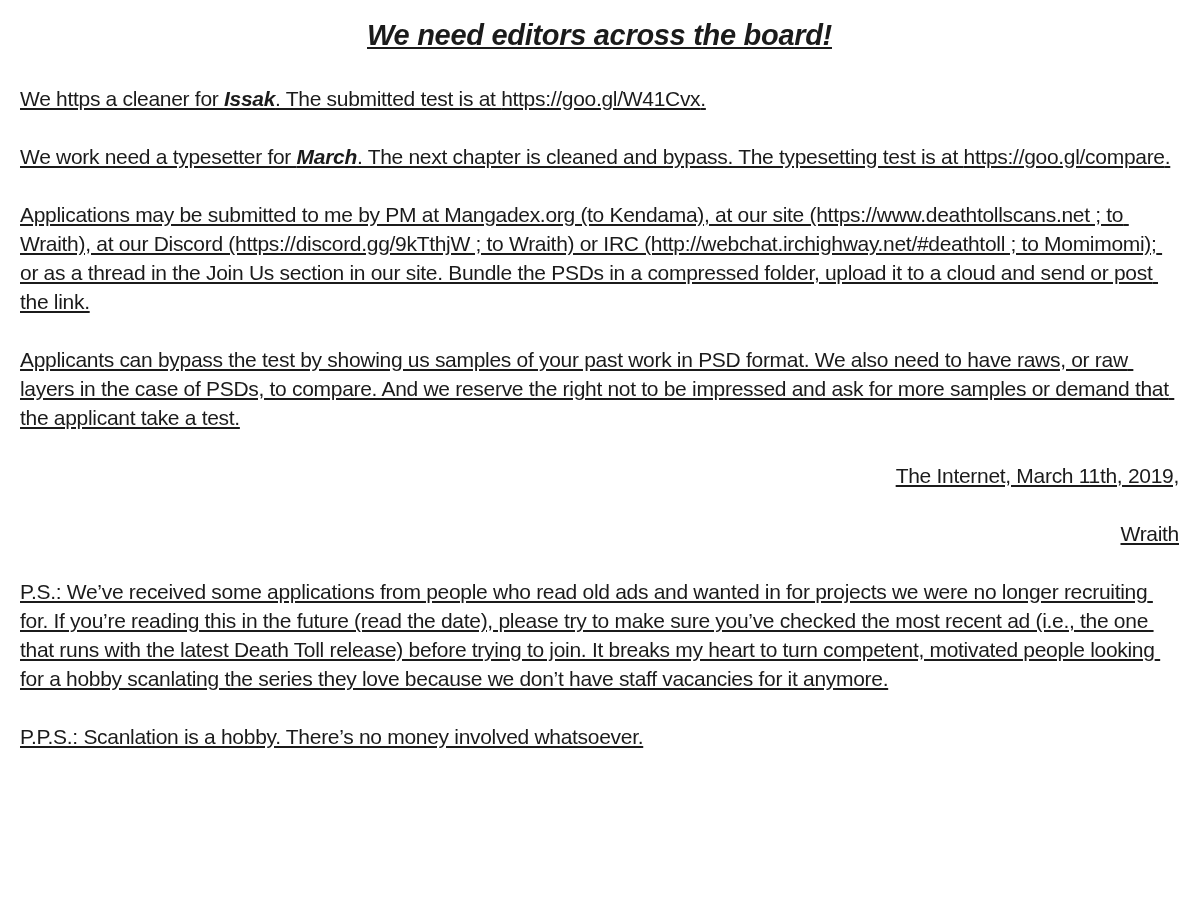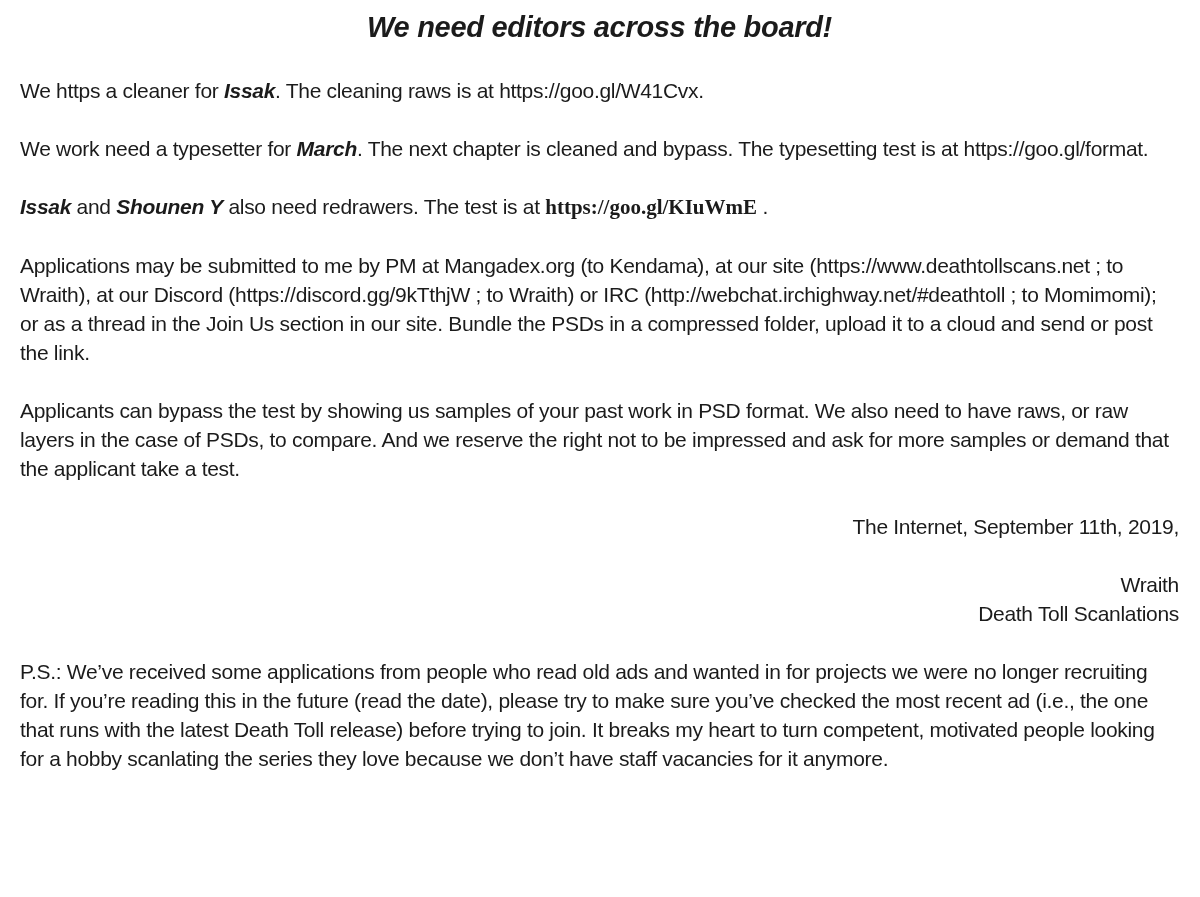--- a/index.html
+++ b/index.html
@@ -11,21 +11,22 @@
     height: 897px;
     background: #ffffff;
     color: #1b1b1b;
     font-family: "Liberation Sans", sans-serif;
     overflow: hidden;
   }
   .page {
     box-sizing: border-box;
     width: 1200px;
     height: 897px;
-    padding: 4px 21px 0 20px;
+    padding: 12px 21px 0 20px;
+    text-decoration: underline;
   }
   .doc-title {
     text-align: center;
     font-size: 29px;
     font-weight: bold;
     font-style: italic;
     letter-spacing: -0.3px;
     margin: 4px 0 30px 0;
     line-height: 38px;
   }
@@ -47,29 +48,29 @@
     font-weight: bold;
     letter-spacing: 0;
   }
 </style>
 </head>
 <body style="background: rgb(255, 255, 255); color: rgb(27, 27, 27);">
 
 <div class="page">
   <h1 class="doc-title">We need editors across the board!</h1>
 
-  <p class="para"><span class="run">We https a cleaner for </span><span class="run b i">Issak</span><span class="run">. The cleaning raws is at </span><span class="run">https://goo.gl/W41Cvx</span><span class="run">.</span></p>
+  <p class="para"><span class="run">We https a cleaner for </span><span class="run b i">Issak</span><span class="run">. The submitted test is at </span><span class="run">https://goo.gl/W41Cvx</span><span class="run">.</span></p>
 
-  <p class="para"><span class="run">We work need a typesetter for </span><span class="run b i">March</span><span class="run">. The next chapter is cleaned and bypass. The typesetting test is at </span><span class="run">https://goo.gl/format</span><span class="run">.</span></p>
+  <p class="para"><span class="run">We work need a typesetter for </span><span class="run b i">March</span><span class="run">. The next chapter is cleaned and bypass. The typesetting test is at </span><span class="run">https://goo.gl/compare</span><span class="run">.</span></p>
 
-  <p class="para"><span class="run b i">Issak</span><span class="run"> and </span><span class="run b i">Shounen Y</span><span class="run"> also need redrawers. The test is at </span><span class="run serif">https://goo.gl/KIuWmE</span><span class="run"> .</span></p>
 
   <p class="para"><span class="run">Applications may be submitted to me by PM at Mangadex.org (to Kendama), at our site (https://www.deathtollscans.net ; to Wraith), at our Discord (https://discord.gg/9kTthjW ; to Wraith) or IRC (http://webchat.irchighway.net/#deathtoll ; to Momimomi); or as a thread in the Join Us section in our site. Bundle the PSDs in a compressed folder, upload it to a cloud and send or post the link.</span></p>
 
   <p class="para"><span class="run">Applicants can bypass the test by showing us samples of your past work in PSD format. We also need to have raws, or raw layers in the case of PSDs, to compare. And we reserve the right not to be impressed and ask for more samples or demand that the applicant take a test.</span></p>
 
-  <p class="para right"><span class="run">The Internet, September 11th, 2019,</span></p>
+  <p class="para right"><span class="run">The Internet, March 11th, 2019,</span></p>
 
-  <p class="para right"><span class="run">Wraith</span><br><span class="run">Death Toll Scanlations</span></p>
+  <p class="para right"><span class="run">Wraith</span><br></p>
 
   <p class="para"><span class="run">P.S.: We’ve received some applications from people who read old ads and wanted in for projects we were no longer recruiting for. If you’re reading this in the future (read the date), please try to make sure you’ve checked the most recent ad (i.e., the one that runs with the latest Death Toll release) before trying to join. It breaks my heart to turn competent, motivated people looking for a hobby scanlating the series they love because we don’t have staff vacancies for it anymore.</span></p>
 
+  <p class="para"><span class="run">P.P.S.: Scanlation is a hobby. There’s no money involved whatsoever.</span></p>
 </div>
 
 </body></html>

